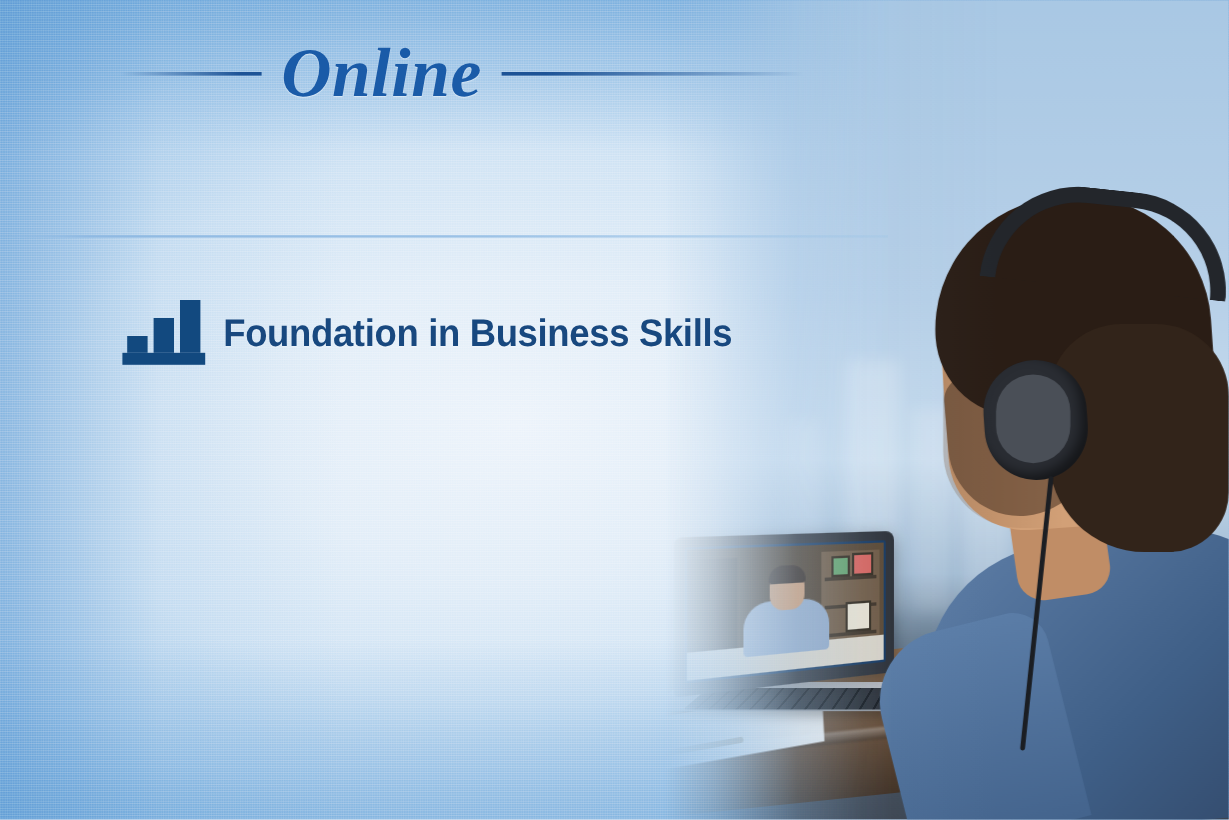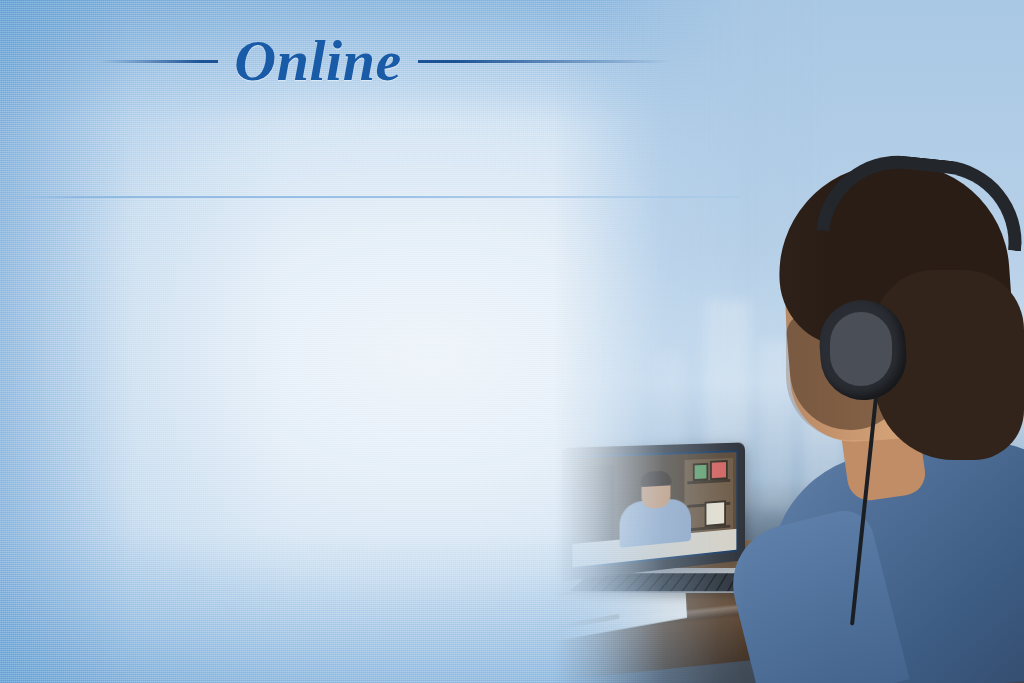--- a/index.html
+++ b/index.html
@@ -210,16 +210,28 @@
 
     </div>
 
     <div class="divider" style="top:196px"></div>
 
     <div class="features">
 
 
 
 
+      <div class="feature">
+        <span class="f-icon">
+          <svg width="76" height="58" viewBox="0 0 76 58" aria-hidden="true">
+            <rect x="6" y="32" width="17" height="14" fill="#12497f"></rect>
+            <rect x="28" y="17" width="17" height="29" fill="#12497f"></rect>
+            <rect x="50" y="2" width="17" height="44" fill="#12497f"></rect>
+            <rect x="2" y="46" width="69" height="10" fill="#12497f"></rect>
+          </svg>
+        </span>
+        <span class="f-label">Foundation in Business Skills</span>
+
+      </div>
 
     </div>
   </div>
 </div>
 
 </body></html>

